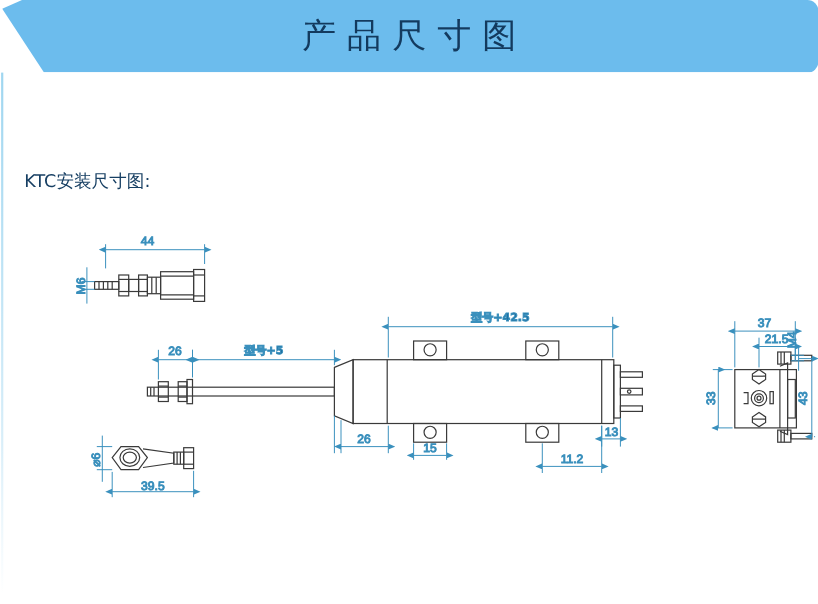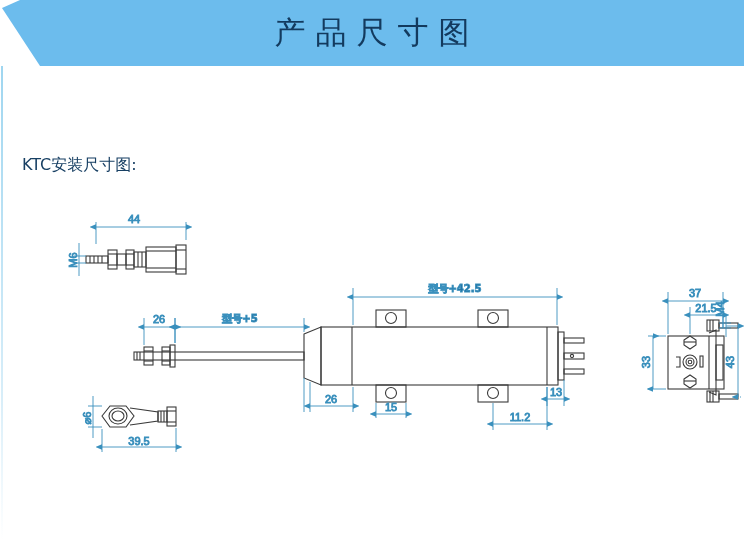--- a/index.html
+++ b/index.html
@@ -5,21 +5,21 @@
   html,body{margin:0;padding:0;}
   body{
     width:744px;height:549px;
     background:#ffffff;
     font-family:"Liberation Sans","DejaVu Sans",sans-serif;
     overflow:hidden;position:relative;
   }
   .page{position:relative;width:744px;height:549px;background:#fff;}
 
   
-  .banner{position:absolute;left:0;top:0;width:744px;height:66px;overflow:hidden;}
+  .banner{position:absolute;left:0;top:0;width:744px;height:66px;overflow:hidden;border-radius:10px;}
   .banner-fill{
     position:absolute;left:0;top:0;width:744px;height:66px;
     background:#6cbced;
     clip-path:polygon(20px 0, 744px 0, 744px 66px, 40px 66px, 2px 8px);
   }
   .banner-title{
     position:absolute;left:0;top:0;width:744px;height:66px;
     display:flex;align-items:center;justify-content:center;
     color:#133a5e;font-size:31px;letter-spacing:10px;
     font-family:"DejaVu Sans",sans-serif;font-weight:400;

